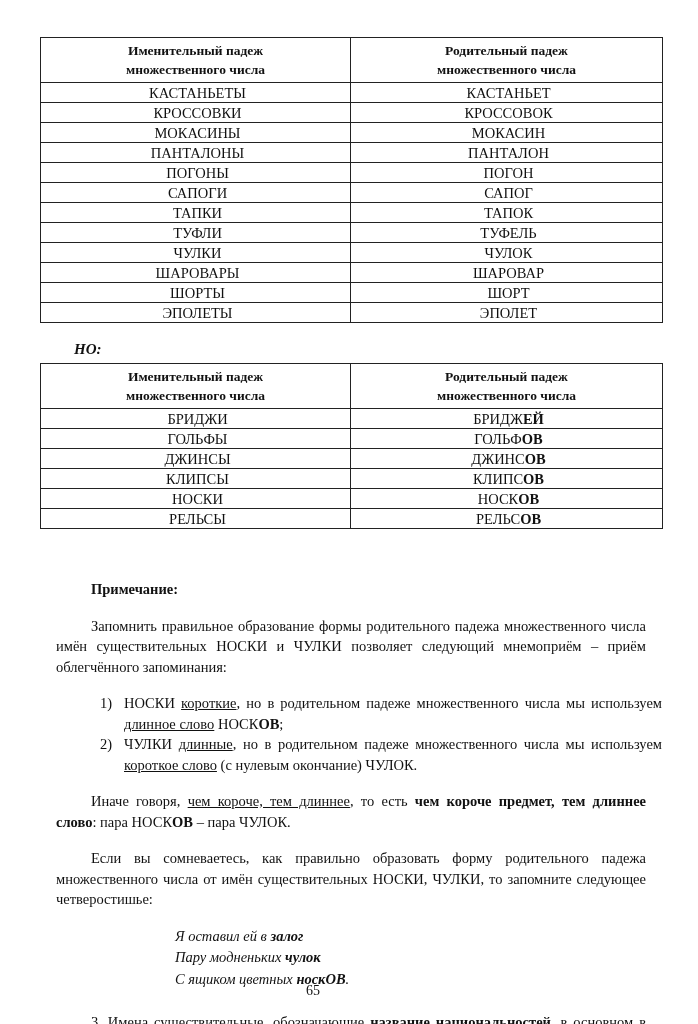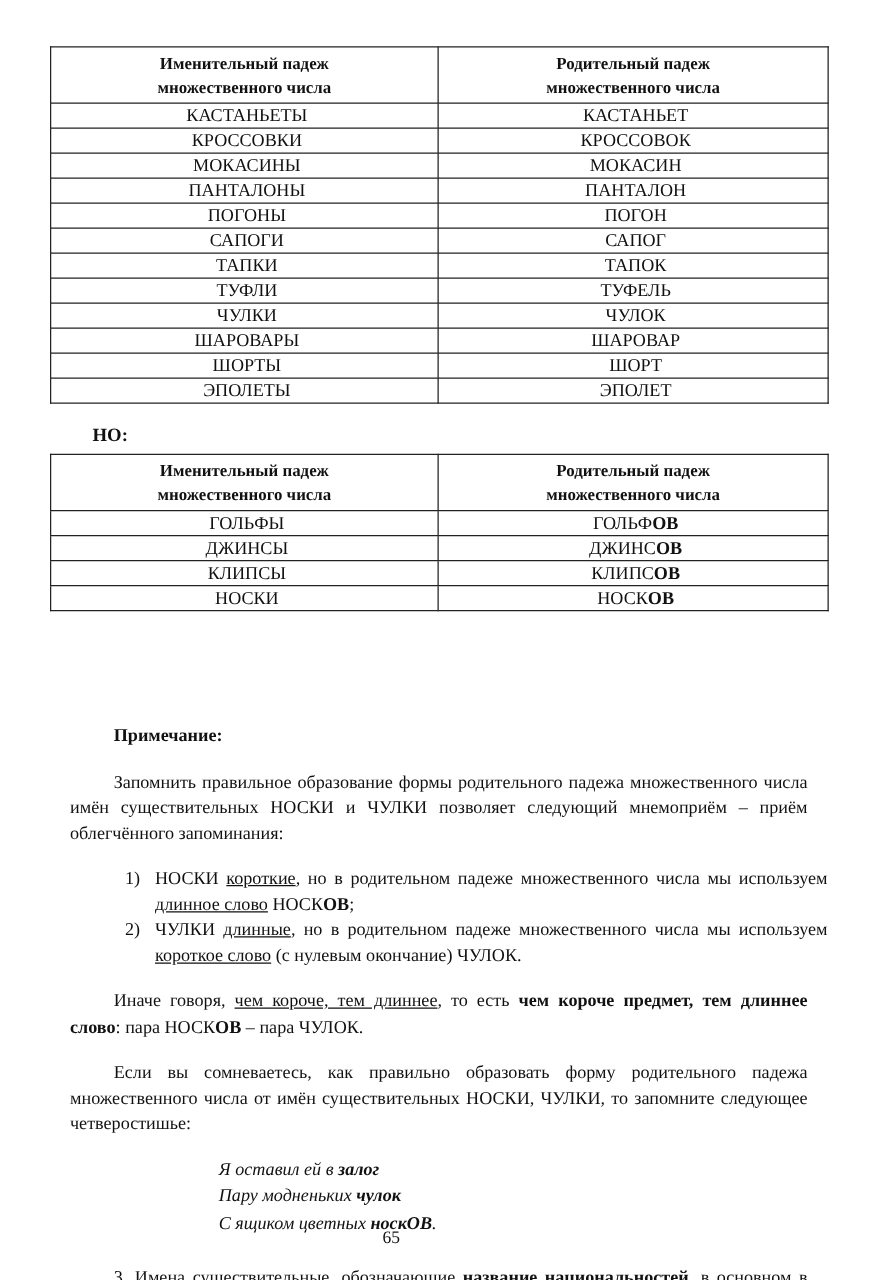--- a/index.html
+++ b/index.html
@@ -26,21 +26,21 @@
   table.wt th {
     font-weight: bold; text-align: center; font-size: 13.5px; line-height: 19px;
     height: 42px; padding: 1px 4px;
   }
   table.wt col.c1 { width: 310px; }
   table.wt col.c2 { width: 312px; }
   #t1 { top: 37px; }
   #t2 { top: 363px; }
   .no-label {
     position: absolute; left: 74px; top: 341px;
-    font-weight: bold; font-size: 15px;
+    font-weight: bold; font-size: 15px; font-style: italic;
   }
   .note {
     position: absolute; left: 40px; width: 622px; top: 563px;
     font-size: 14.5px; line-height: 20.5px; text-align: justify;
   }
   .note p { margin: 16px; text-indent: 35px; }
   .note .head { font-weight: bold; text-indent: 35px; }
   .note ol { margin: 0; padding: 0 0 0 0; list-style: none; }
   .note ol li { position: relative; padding-left: 84px; text-indent: 0; }
   .note ol li .num { position: absolute; left: 60px; }
@@ -130,34 +130,42 @@
       <col class="c2">
     </colgroup>
   <thead>
     <tr>
       <th><span>Именительный падеж</span><br><span>множественного числа</span></th>
       <th><span>Родительный падеж</span><br><span>множественного числа</span></th>
     </tr>
   </thead>
   <tbody>
     <tr>
+        <td>БРИДЖИ</td>
+        <td><span>БРИДЖ</span><b>ЕЙ</b></td>
+      </tr>
+    <tr>
         <td>ГОЛЬФЫ</td>
         <td><span>ГОЛЬФ</span><b>ОВ</b></td>
       </tr>
     <tr>
         <td>ДЖИНСЫ</td>
         <td><span>ДЖИНС</span><b>ОВ</b></td>
       </tr>
     <tr>
         <td>КЛИПСЫ</td>
         <td><span>КЛИПС</span><b>ОВ</b></td>
       </tr>
     <tr>
         <td>НОСКИ</td>
         <td><span>НОСК</span><b>ОВ</b></td>
+      </tr>
+    <tr>
+        <td>РЕЛЬСЫ</td>
+        <td><span>РЕЛЬС</span><b>ОВ</b></td>
       </tr>
   </tbody>
 </table>
 
 <div class="note">
   <p class="head">Примечание:</p>
   <p>Запомнить правильное образование формы родительного падежа множественного числа имён существительных НОСКИ и ЧУЛКИ позволяет следующий мнемоприём – приём облегчённого запоминания:</p>
   <ol>
     <li>
       <span class="num">1)</span><span>НОСКИ </span><span class="u">короткие</span><span>, но в родительном падеже множественного числа мы используем </span><span class="u">длинное слово</span><span> НОСК</span><span class="b">ОВ</span><span>;</span>

